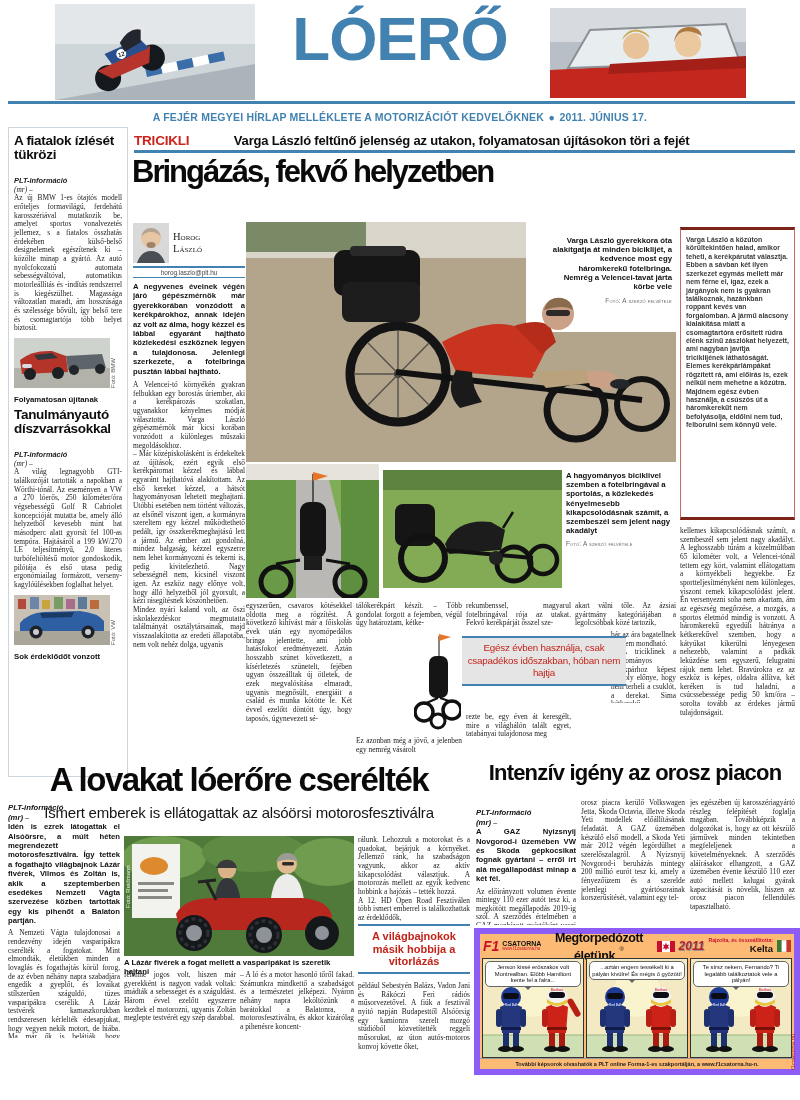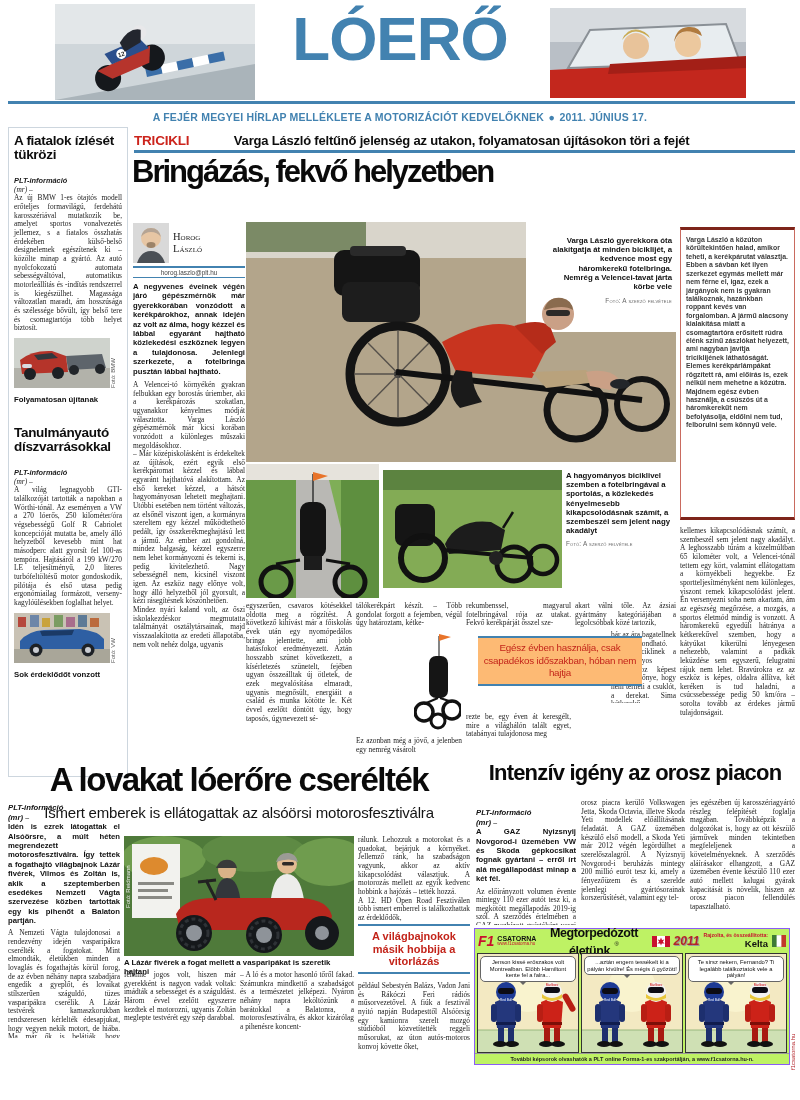--- a/index.html
+++ b/index.html
@@ -31,21 +31,21 @@
   .quote{color:#c3241a;font-size:9.8px;line-height:1.28;text-align:center;letter-spacing:-0.2px;}
   .ibox{border-top:3px solid #7d241a;border-bottom:3px solid #7d241a;
         border-left:1px solid #c96a5f;border-right:1px solid #c96a5f;background:#fff;}
   .ibox-text{font-size:6.9px;font-weight:bold;line-height:1.22;color:#3c3c3c;text-align:left;white-space:pre-line;}
   .fest-headline{font-weight:bold;font-size:33px;letter-spacing:-1.5px;color:#0a0a0a;line-height:1;}
   .fest-subhead{font-size:15px;color:#141414;letter-spacing:-0.2px;}
   .gaz-headline{font-weight:bold;font-size:22px;letter-spacing:-0.8px;color:#0a0a0a;line-height:1;}
   .inset{border-top:2.5px solid #4282b0;border-bottom:2.5px solid #4282b0;padding:4px 2px;}
   .inset-title{color:#c3241a;font-weight:bold;font-size:11px;line-height:1.15;text-align:center;}
   
-  .comic{border:1px solid #8b5cf6;background:#bef264;}
+  .comic{border:6px solid #8b5cf6;background:#fdba74;}
   .comic-head{display:flex;align-items:center;height:24px;padding:0 3px;gap:4px;}
   .f1logo{color:#c8102e;font-weight:bold;font-style:italic;font-size:14px;line-height:1;}
   .f1name{font-weight:bold;font-size:7px;line-height:1;color:#111;}
   .f1url{font-size:4.5px;color:#c8102e;line-height:1;}
   .comic-title{font-weight:bold;font-size:12.5px;letter-spacing:-0.4px;color:#0d0d0d;}
   .comic-year{font-weight:bold;font-style:italic;font-size:12px;color:#b3242a;text-shadow:1px 1px 0 #999;}
   .credit-label{font-size:5.2px;font-weight:bold;color:#c8102e;line-height:1.1;}
   .credit-name{font-size:9.5px;font-weight:bold;color:#111;line-height:1;}
   .panels{display:flex;gap:2px;padding:0 2px;}
   .panel{position:relative;width:101px;height:98px;border:1px solid #333;overflow:hidden;}
@@ -125,21 +125,21 @@
           <path d="M20 17 L38 15 L44 20 L24 22 Z" fill="#31373d"></path>
           <circle cx="16" cy="36" r="6" fill="#1c2024"></circle>
           <circle cx="44" cy="35" r="6" fill="#1c2024"></circle>
           <rect x="8" y="26" width="10" height="4" rx="2" fill="#d8dadf"></rect>
         </svg>
         <span class="rot" style="position:absolute;right:-2px;top:0;height:50px">Fotó: BMW</span>
       </div>
       <div class="cap" style="margin-top:3px">Folyamatosan újítanak</div>
     </div>
 
-    <div style="margin-top:22px">
+    <div style="margin-top:4px">
       <div class="sb-title">Tanulmányautó díszvarrásokkal</div>
       <div class="serif" style="margin-top:6px">
         <span class="src">PLT-információ</span>
         <span class="srcnote">(mr) –</span>
         <span>A világ legnagyobb GTI-találkozóját tartották a napokban a Wörthi-tónál. Az eseményen a VW a 270 lóerős, 250 kilométer/óra végsebességű Golf R Cabriolet koncepcióját mutatta be, amely álló helyzetből kevesebb mint hat másodperc alatt gyorsít fel 100-as tempóra. Hajtásáról a 199 kW/270 LE teljesítményű, 2,0 literes turbófeltöltésű motor gondoskodik, pilótája és első utasa pedig ergonómiailag formázott, verseny-kagylóülésekben foglalhat helyet.</span>
       </div>
       <div style="position:relative;margin-top:5px;width:100px">
         <svg width="96" height="50" viewBox="0 0 96 50">
           <rect width="96" height="50" fill="#c9c2b4"></rect>
           <rect x="4" y="4" width="8" height="10" fill="#b5483c"></rect>
@@ -282,21 +282,21 @@
     <rect x="15" y="28" width="19" height="42" rx="7" fill="#151515"></rect>
     <circle cx="10" cy="84" r="9" fill="none" stroke="#111" stroke-width="3.5"></circle>
     <circle cx="38" cy="82" r="9" fill="none" stroke="#111" stroke-width="3.5"></circle>
     <circle cx="24" cy="93" r="7" fill="none" stroke="#111" stroke-width="3"></circle>
     <line x1="10" y1="76" x2="24" y2="70" stroke="#111" stroke-width="2"></line>
     <line x1="38" y1="74" x2="26" y2="70" stroke="#111" stroke-width="2"></line>
   </svg>
   <div class="abs serif clip" style="left:356px;top:737px;width:106px;height:24px">Ez azonban még a jövő, a jelenben egy nemrég vásárolt</div>
 
   <div class="abs serif clip" style="left:466px;top:602px;width:105px;height:30px">rekumbenssel, magyarul fotelbringával rója az utakat. Fekvő kerékpárját ősszel sze-</div>
-  <div class="abs inset quote" style="left:478px;top:636px;width:164px;background:#fdba74;z-index:5;box-sizing:border-box">Egész évben használja, csak csapadékos időszakban, hóban nem hajtja</div>
+  <div class="abs inset quote" style="left:462px;top:636px;width:164px;background:#e5e5e5;z-index:5;box-sizing:border-box">Egész évben használja, csak csapadékos időszakban, hóban nem hajtja</div>
   <div class="abs serif clip" style="left:466px;top:713px;width:105px;height:46px">rezte be, egy éven át keresgélt, mire a világhálón talált egyet, tatabányai tulajdonosa meg</div>
 
   <div class="abs serif clip" style="left:575px;top:602px;width:101px;height:28px">akart válni tőle. Az ázsiai gyártmány kategóriájában a legolcsóbbak közé tartozik,</div>
   <div class="abs serif clip" style="left:611px;top:631px;width:65px;height:72px">bár az ára bagatellnek így sem mondható.
 – A triciklinek a hagyományos kerékpárhoz képest komoly előnye, hogy nem terheli a csuklót, a derekat. Sima kétkerekű-</div>
 
   <div class="abs serif clip" style="left:680px;top:527px;width:115px;height:235px">kellemes kikapcsolódásnak számít, a szembeszél sem jelent nagy akadályt. A leghosszabb túrám a közelmúltban 65 kilométer volt, a Velencei-tónál tettem egy kört, valamint ellátogattam a környékbeli hegyekbe. Ez sportteljesítményként nem különleges, viszont remek kikapcsolódást jelent. Én versenyezni soha nem akartam, ám az egészség megőrzése, a mozgás, a sportos életmód mindig is vonzott. A háromkerekű egyedüli hátránya a kétkerekűvel szemben, hogy a kátyúkat kikerülni lényegesen nehezebb, valamint a padkák leküzdése sem egyszerű, felugratni rájuk nem lehet. Bravúrokra ez az eszköz is képes, oldalra állítva, két keréken is tud haladni, a csúcssebessége pedig 50 km/óra – sorolta tovább az érdekes jármű tulajdonságait.</div>
 
   <div class="abs fest-headline center" style="left:8px;top:763px;width:462px">A lovakat lóerőre cserélték</div>
   <div class="abs fest-subhead center" style="left:8px;top:804px;width:462px">Ismert emberek is ellátogattak az alsóörsi motorosfesztiválra</div>

